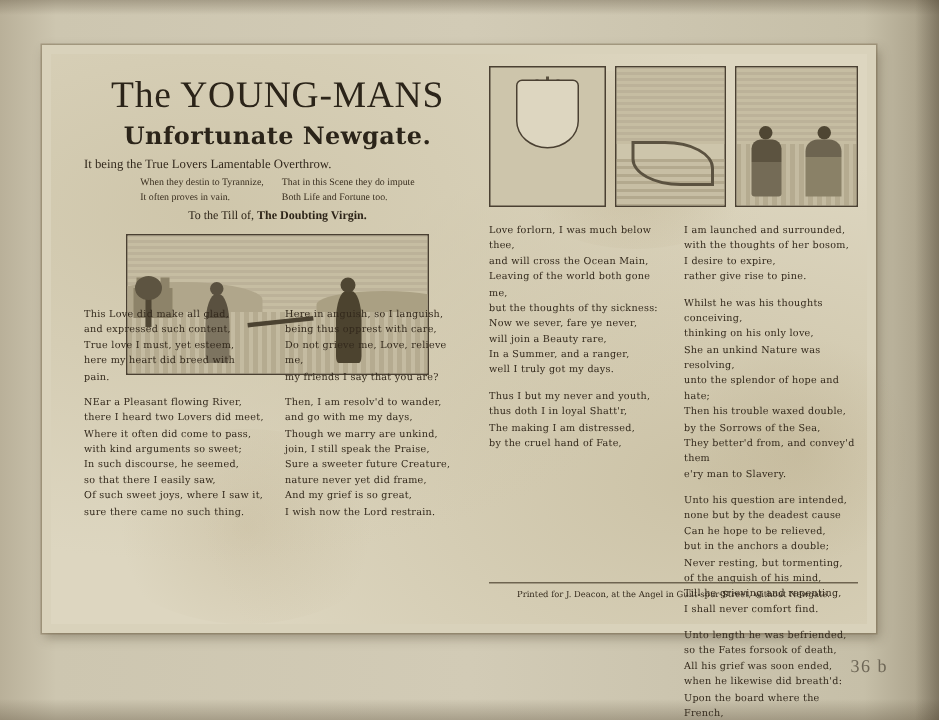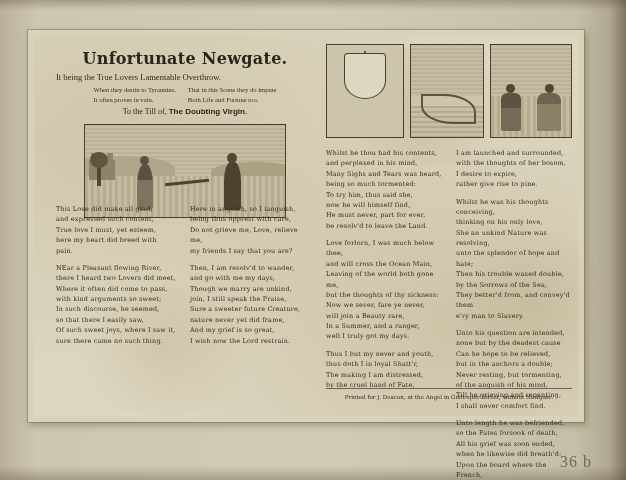--- a/index.html
+++ b/index.html
@@ -70,21 +70,21 @@
   .byline{
     text-align:left;font-size:8.5px;color:#33291d;margin-top:4px;
   }
   .coupletwrap{
     display:flex;justify-content:center;gap:12px;margin-top:3px;
   }
   .coupletwrap .cc{font-size:6.6px;line-height:1.45;color:#3a2f20;}
   .tune{
     text-align:center;font-size:8px;margin-top:3px;color:#2e2519;
   }
-  .tune b{font-family:Liberation Sans, sans-serif;}
+  .tune b{font-family:Liberation Serif, serif;}
 
   
   .cut{
     border:1px solid #4a4032;background:#cdc5ab;position:relative;overflow:hidden;
   }
   .cut-main{margin:8px auto 0 auto;width:200px;height:92px;}
   .cut-top-row{position:absolute;left:292px;top:8px;width:246px;height:92px;display:flex;gap:6px;}
   .cut-a{width:78px;height:92px;}
   .cut-b{width:74px;height:92px;}
   .cut-c{width:82px;height:92px;}
@@ -133,42 +133,43 @@
   .rcols .vcol{width:116px;}
 
   .imprint{
     position:absolute;left:292px;top:358px;width:246px;
     font-size:5.6px;text-align:center;color:#33291c;
     font-family:"DejaVu Serif",serif;
   }
   .rule{position:absolute;left:292px;top:352px;width:246px;border-top:1px solid #6e6450;}
 
   .pencil-num{
-    position:absolute;right:34px;bottom:9px;
-    font-family:"Liberation Serif",serif;font-size:16px;color:#6d6656;
+    position:absolute;right:34px;bottom:28px;
+    font-family:"Liberation Serif",serif;font-size:12px;color:#6d6656;
     letter-spacing:1px;
     margin-left:20px;
   }
 </style>
 </head>
 <body>
 
 <div id="page">
   <div class="mount">
     <div class="mount-edge-top"></div>
     <div class="mount-edge-bottom"></div>
   </div>
 
   <div class="sheet">
     <div class="sheet-inner">
       <div class="stain1"></div>
       <div class="stain2"></div>
       <div class="stain3"></div>
 
       <div class="col-left">
+        <div class="title">The YOUNG-MANS</div>
         <div class="subtitle">Unfortunate Newgate.</div>
         <div class="byline">It being the True Lovers Lamentable Overthrow.</div>
         <div class="coupletwrap">
           <div class="cc" style="white-space:pre-line">When they destin to Tyrannize,
 It often proves in vain.</div>
           <div class="cc" style="white-space:pre-line">That in this Scene they do impute
 Both Life and Fortune too.</div>
         </div>
         <div class="tune">
           <span>To the Till of,</span>
@@ -238,28 +239,20 @@
 join, I still speak the Praise,
 Sure a sweeter future Creature,
 nature never yet did frame,
 And my grief is so great,
 I wish now the Lord restrain.</div>
         </div>
       </div>
 
       <div class="rcols">
         <div class="vcol">
-          <div class="gothic stanza" style="white-space:pre-line">Whilst he thou had his contents,
-and perplexed in his mind,
-Many Sighs and Tears was heard,
-being so much tormented:
-To try him, thus said she,
-now he will himself find,
-He must never, part for ever,
-be resolv'd to leave the Land.</div>
           <div class="gothic stanza" style="white-space:pre-line">Love forlorn, I was much below thee,
 and will cross the Ocean Main,
 Leaving of the world both gone me,
 but the thoughts of thy sickness:
 Now we sever, fare ye never,
 will join a Beauty rare,
 In a Summer, and a ranger,
 well I truly got my days.</div>
           <div class="gothic stanza" style="white-space:pre-line">Thus I but my never and youth,
 thus doth I in loyal Shatt'r,

